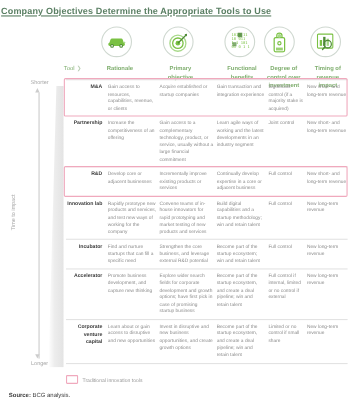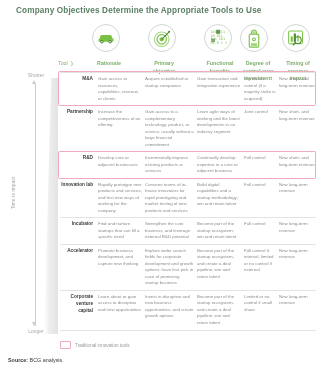--- a/index.html
+++ b/index.html
@@ -5,23 +5,23 @@
   html,body{margin:0;padding:0;}
   body{
     width:320px;height:370px;background:#ffffff;
     font-family:"Liberation Sans","DejaVu Sans",sans-serif;
     color:#4a4a4a;overflow:hidden;position:relative;
   }
   .page{position:relative;width:320px;height:370px;}
 
   
   .title{
-    position:absolute;left:16px;top:6px;
+    position:absolute;left:1px;top:6px;
     font-size:8.2px;font-weight:bold;color:#5a7f63;
-    letter-spacing:.15px;white-space:nowrap;
+    letter-spacing:.15px;white-space:nowrap;text-decoration:underline;
   }
 
   
   .icon-row{position:absolute;left:0;top:24px;width:320px;height:30px;}
   .icon-wrap{position:absolute;top:0;width:30px;height:30px;}
   .icon-circle{
     width:28px;height:28px;border-radius:50%;
     border:1px solid #cfd8d0;background:#fff;
     display:flex;align-items:center;justify-content:center;
     box-sizing:border-box;

